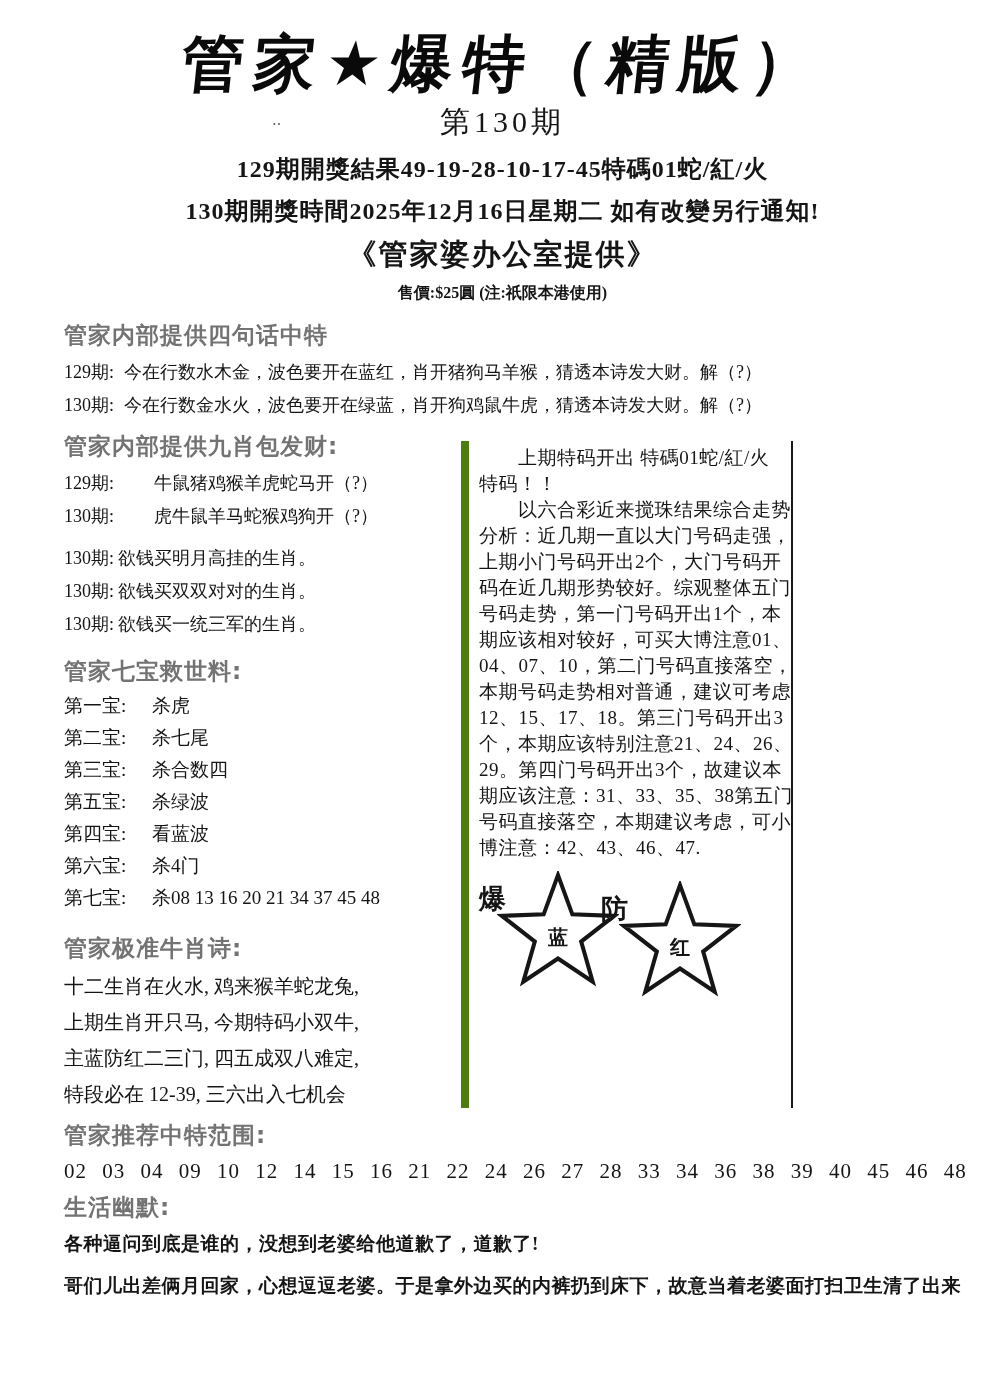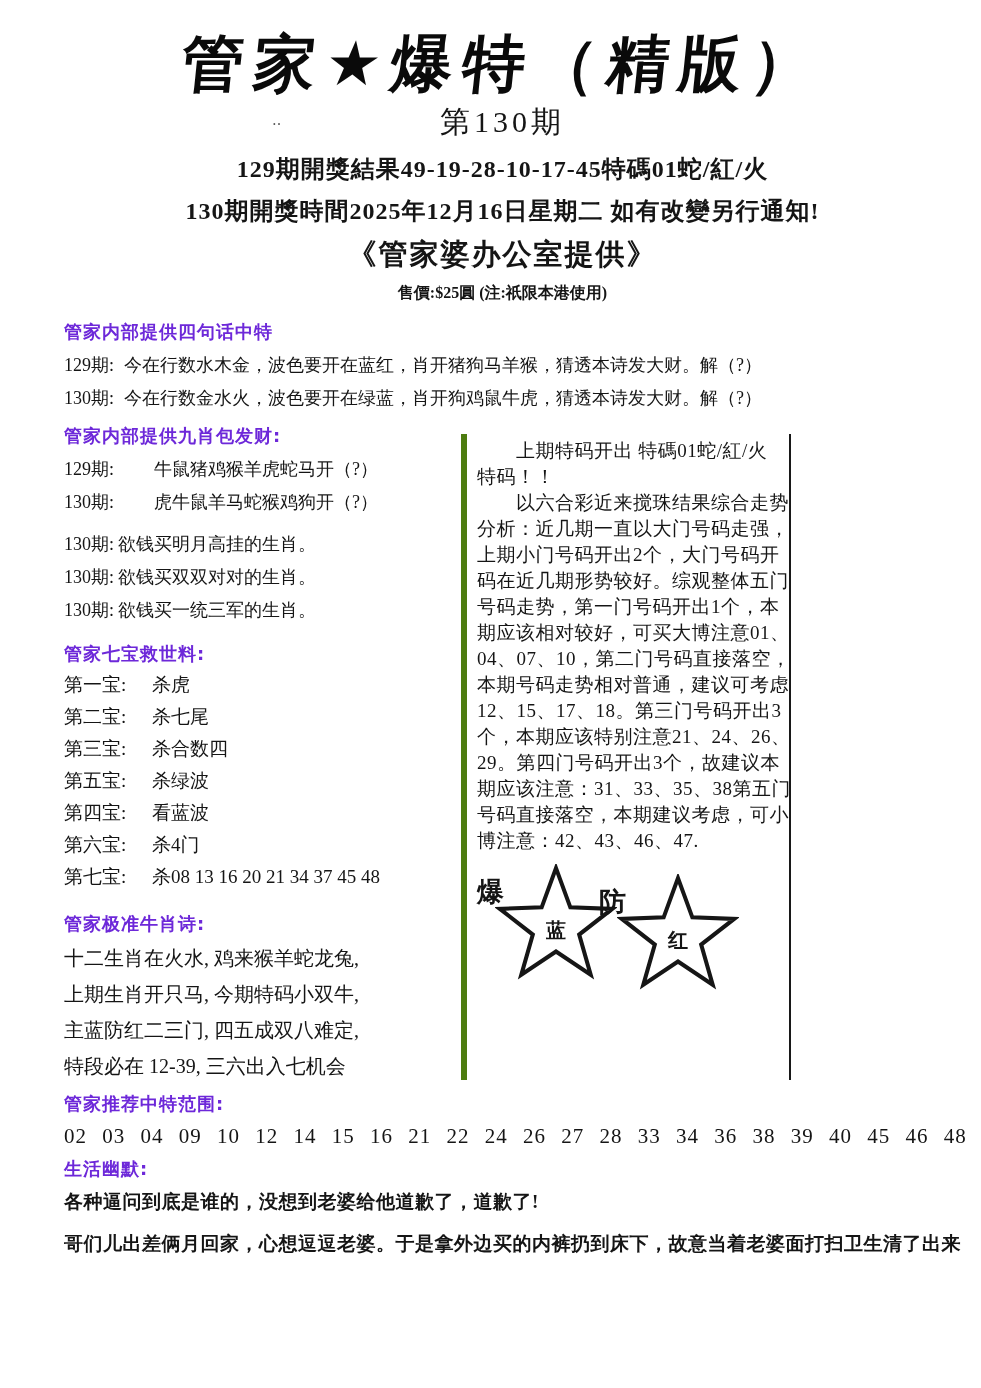--- a/index.html
+++ b/index.html
@@ -15,29 +15,29 @@
          text-align:center;color:#0a0a0a;}
   .scan-dots{position:absolute;left:272px;top:112px;font-size:14px;color:#555;letter-spacing:2px;}
   .issue{font-size:30px;letter-spacing:4px;margin-top:4px;}
   .result-line{font-size:24px;font-weight:700;margin-top:10px;letter-spacing:1px;}
   .drawtime-line{font-size:24px;font-weight:700;margin-top:10px;letter-spacing:1px;}
   .provider{font-size:29px;font-weight:700;margin-top:8px;letter-spacing:2px;}
   .price{font-size:16px;font-weight:700;margin-top:8px;}
 
   
   .sec-h{font-family:"DejaVu Sans","Liberation Sans",sans-serif;
-         font-weight:700;font-size:18px;color:#6d28d9;letter-spacing:1px;}
+         font-weight:700;font-size:23px;color:#737373;letter-spacing:1px;}
 
   .four{margin-top:16px;}
   .four .row{font-size:18px;margin-top:9px;white-space:nowrap;}
   .four .lbl{margin-right:10px;}
 
   .columns{display:flex;margin-top:14px;}
   .left-col{width:397px;flex:none;}
-  .right-col{flex:none;width:304px;border-left:6px solid #4d7c0f;border-right:2px solid #181818;
+  .right-col{flex:none;width:304px;border-left:8px solid #4d7c0f;border-right:2px solid #181818;
              padding:4px 8px 10px 10px;margin-top:10px;}
 
   .nine .row,.three .row{font-size:18px;margin-top:9px;white-space:nowrap;}
   .nine .lbl{display:inline-block;width:62px;margin-right:28px;}
   .three{margin-top:18px;}
   .three .lbl{margin-right:4px;}
   .seven{margin-top:20px;}
   .seven .row{font-size:19px;margin-top:6px;white-space:nowrap;}
   .seven .lbl{display:inline-block;width:72px;margin-right:16px;}
   .poem{margin-top:22px;}

